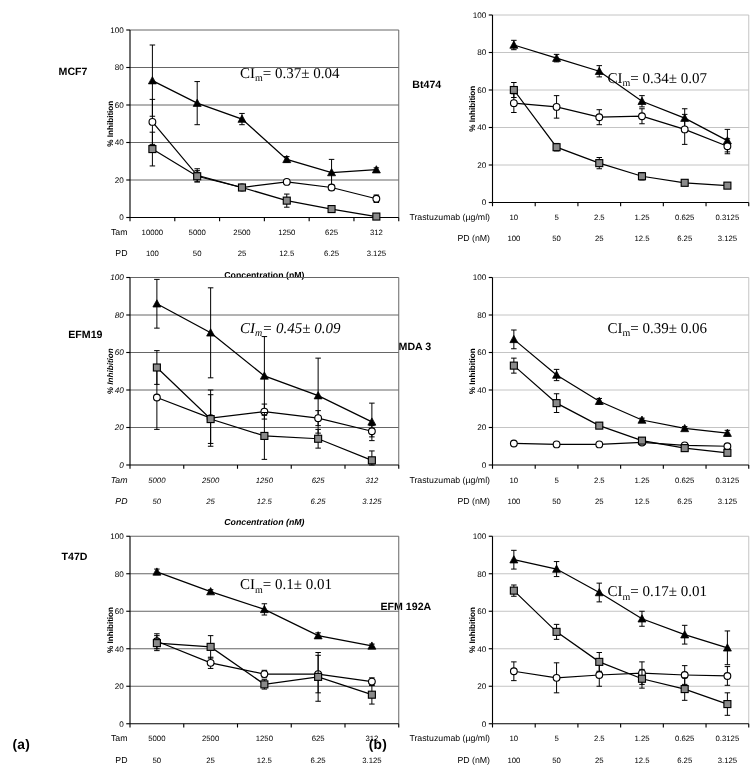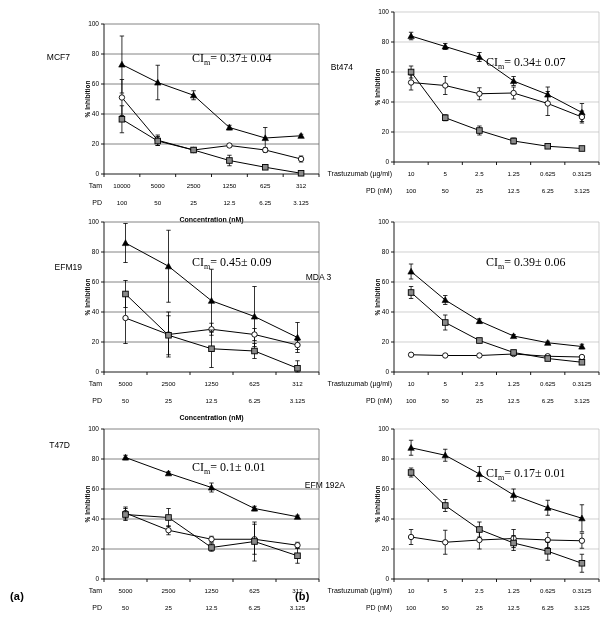--- a/index.html
+++ b/index.html
@@ -7,21 +7,21 @@
     width:600px;height:620px;background:#fff;
     font-family:"Liberation Sans", sans-serif;
     color:#000;position:relative;overflow:hidden;
   }
   .figure{position:absolute;inset:0;}
   .panel-label{
     position:absolute;font-weight:bold;font-size:11px;
     letter-spacing:.2px;
   }
   .cell-label{
-    position:absolute;font-weight:normal;font-size:8.5px;
+    position:absolute;font-weight:bold;font-size:8.5px;
     white-space:nowrap;text-align:right;
   }
   .plotwrap{position:absolute;}
   svg{display:block;overflow:visible;}
   text{font-family:"Liberation Sans", sans-serif;fill:#000;}
   .tick-txt{font-size:6.5px;}
   .ylab{font-size:6.5px;font-weight:bold;}
   .axtitle{font-size:7px;font-weight:bold;}
   .rowlab{font-size:7px;}
   .rowval{font-size:6.2px;}
@@ -37,21 +37,21 @@
 <body>
 
 <div class="figure">
 
   <div class="panel-label" style="left:10px;top:590px;">(a)</div>
   <div class="panel-label" style="left:295px;top:590px;">(b)</div>
 
   <div class="cell-label" style="left:8px;top:52px;width:62px;">MCF7</div>
   <div class="cell-label" style="left:303px;top:62px;width:50px;">Bt474</div>
   <div class="cell-label" style="left:20px;top:262px;width:62px;">EFM19</div>
-  <div class="cell-label" style="left:292px;top:272px;width:53px;text-align:center;">MDA 3</div>
+  <div class="cell-label" style="left:292px;top:272px;width:53px;">MDA 3</div>
   <div class="cell-label" style="left:8px;top:440px;width:62px;">T47D</div>
   <div class="cell-label" style="left:283px;top:480px;width:62px;">EFM 192A</div>
 
   <div class="plotwrap" id="p0" style="left:78px;top:20px;">
       <svg width="255" height="206">
         <line x1="26" y1="124" x2="241" y2="124" class="gridline"></line>
         <line x1="26" y1="94" x2="241" y2="94" class="gridline"></line>
         <line x1="26" y1="64" x2="241" y2="64" class="gridline"></line>
         <line x1="26" y1="34" x2="241" y2="34" class="gridline"></line>
         <line x1="26" y1="4" x2="241" y2="4" class="gridline"></line>
@@ -286,21 +286,21 @@
         <text x="179.75" y="168" class="rowval" text-anchor="middle">0.625</text>
         <text x="213.91666666666666" y="168" class="rowval" text-anchor="middle">0.3125</text>
         <text x="43.08333333333333" y="185" class="rowval" text-anchor="middle">100</text>
         <text x="77.25" y="185" class="rowval" text-anchor="middle">50</text>
         <text x="111.41666666666666" y="185" class="rowval" text-anchor="middle">25</text>
         <text x="145.58333333333331" y="185" class="rowval" text-anchor="middle">12.5</text>
         <text x="179.75" y="185" class="rowval" text-anchor="middle">6.25</text>
         <text x="213.91666666666666" y="185" class="rowval" text-anchor="middle">3.125</text>
       </svg>
     </div>
-  <div class="plotwrap" id="p2" style="left:78px;top:218px;">
+  <div class="plotwrap" id="p2" style="left:78px;top:218px;font-style:italic;">
       <svg width="255" height="206">
         <line x1="26" y1="124" x2="241" y2="124" class="gridline"></line>
         <line x1="26" y1="94" x2="241" y2="94" class="gridline"></line>
         <line x1="26" y1="64" x2="241" y2="64" class="gridline"></line>
         <line x1="26" y1="34" x2="241" y2="34" class="gridline"></line>
         <line x1="26" y1="4" x2="241" y2="4" class="gridline"></line>
         <line x1="241" y1="4" x2="241" y2="154" class="gridline"></line>
         <line x1="26" y1="4" x2="26" y2="154" class="axis"></line>
         <line x1="26" y1="154" x2="241" y2="154" class="axis"></line>
         <line x1="23" y1="154" x2="26" y2="154" class="axis"></line>

